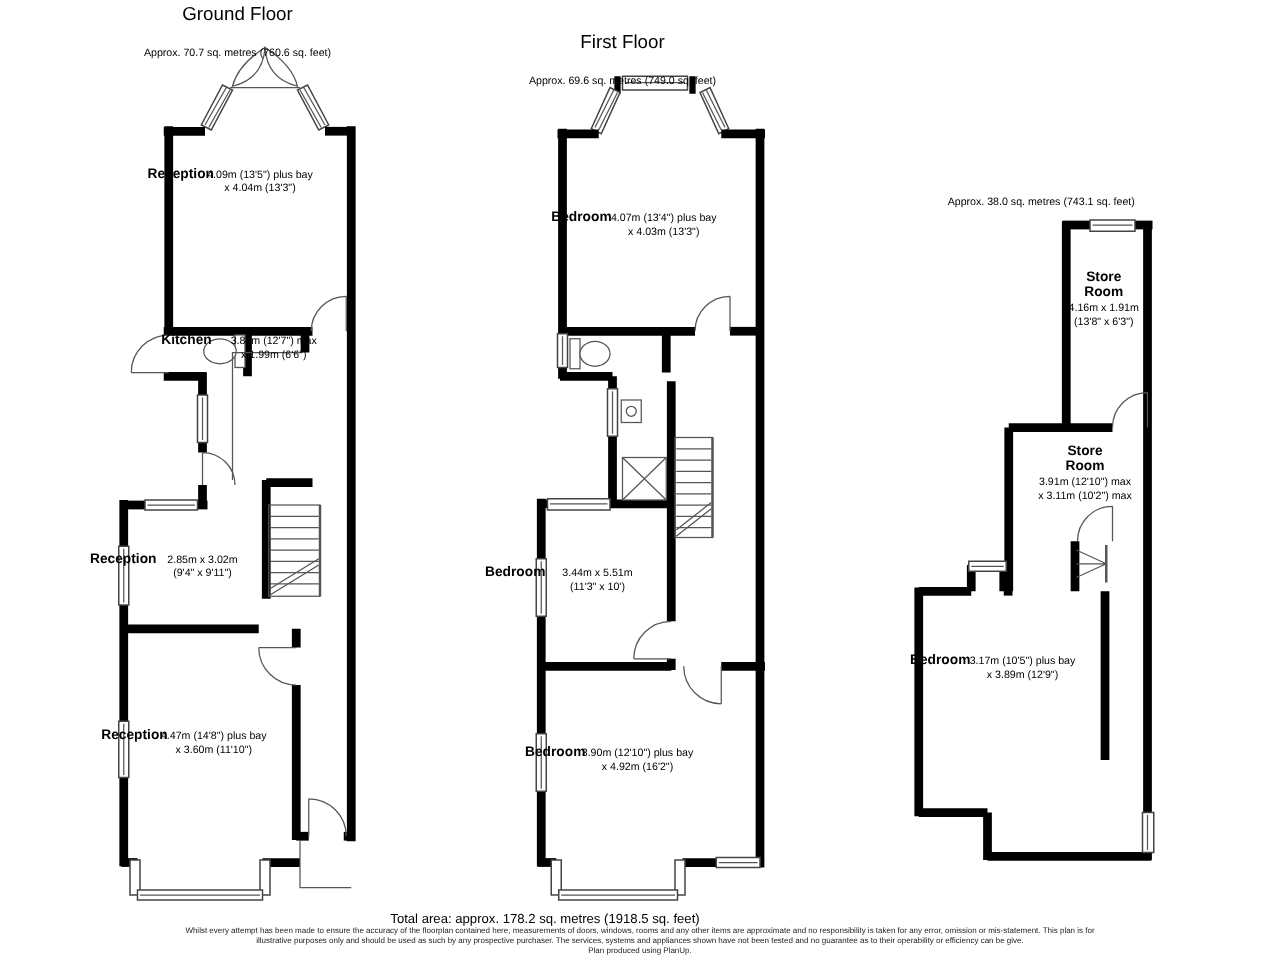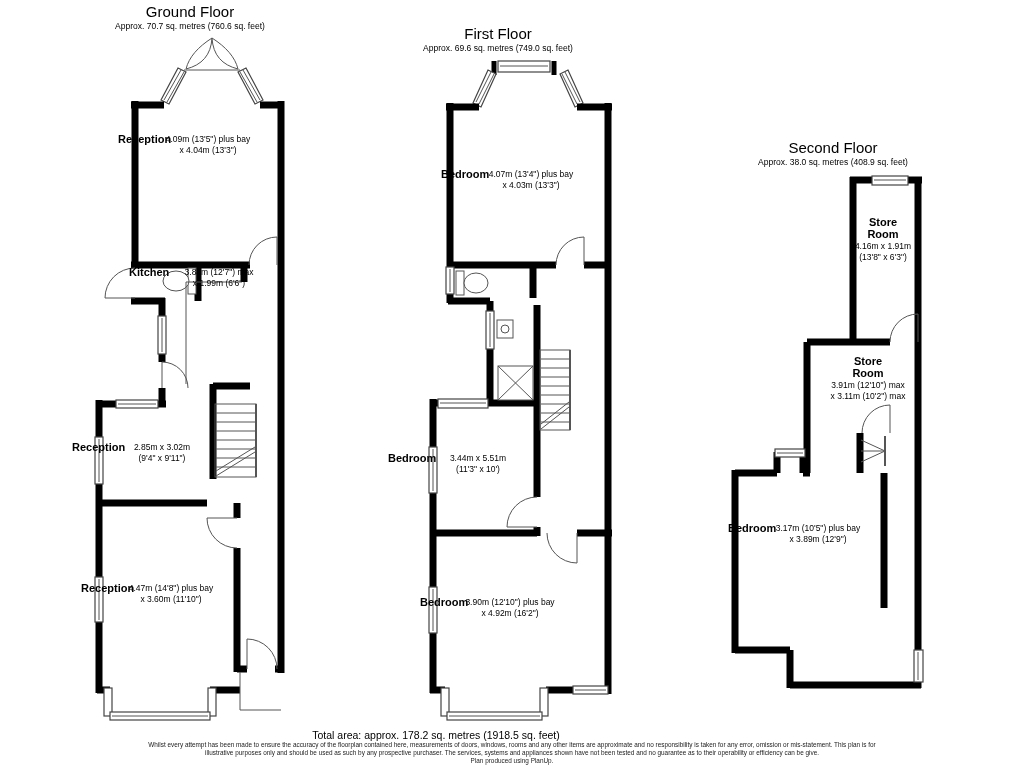--- a/index.html
+++ b/index.html
@@ -7,21 +7,21 @@
         font-family:"Liberation Sans", sans-serif;color:#000;}
   #plan-svg{position:absolute;left:0;top:0;}
   .wall{stroke:#000;stroke-width:7;fill:none;}
   .wallthin{stroke:#000;stroke-width:5;fill:none;}
   .thin{stroke:#555;stroke-width:1;fill:none;}
   .rail{stroke:#555;stroke-width:2;fill:none;}
   .win{fill:#fff;stroke:#444;stroke-width:1.2;}
   .fixture{fill:#fff;stroke:#555;stroke-width:1;}
   .label{position:absolute;text-align:center;white-space:pre-line;}
   .floor-title{font-size:15px;font-weight:normal;line-height:1.15;}
-  .floor-area{font-size:8.5px;margin-top:1px;}
+  .floor-area{font-size:8.5px;margin-top:17px;}
   .room-name{font-size:11px;font-weight:bold;line-height:1.1;}
   .room-dims{font-size:8.5px;line-height:1.25;margin-top:1px;}
   .total-area{font-size:10.5px;}
   .disclaimer{font-size:6.4px;line-height:1.25;color:#222;}
   .title-block{position:absolute;width:300px;text-align:center;}
   .room-block{position:absolute;width:180px;text-align:center;}
 </style>
 </head>
 <body>
 
@@ -226,22 +226,21 @@
 
   <div class="title-block" style="left:40px;top:3px;">
     <div class="floor-title">Ground Floor</div>
     <div class="floor-area">Approx. 70.7 sq. metres (760.6 sq. feet)</div>
   </div>
   <div class="title-block" style="left:348px;top:25px;">
     <div class="floor-title">First Floor</div>
     <div class="floor-area">Approx. 69.6 sq. metres (749.0 sq. feet)</div>
   </div>
   <div class="title-block" style="left:683px;top:139px;">
-    <div class="floor-title">Second Floor</div>
-    <div class="floor-area">Approx. 38.0 sq. metres (408.9 sq. feet)</div>
+    <div class="floor-area">Approx. 38.0 sq. metres (743.1 sq. feet)</div>
   </div>
 
   <div class="room-block" style="left:118px;top:133px;">
     <div class="room-name label">Reception</div>
     <div class="room-dims label-" style="white-space:pre-line">4.09m (13'5") plus bay
 x 4.04m (13'3")</div>
   </div>
   <div class="room-block" style="left:129px;top:266px;">
     <div class="room-name label">Kitchen</div>
     <div class="room-dims" style="white-space:pre-line">3.84m (12'7") max

